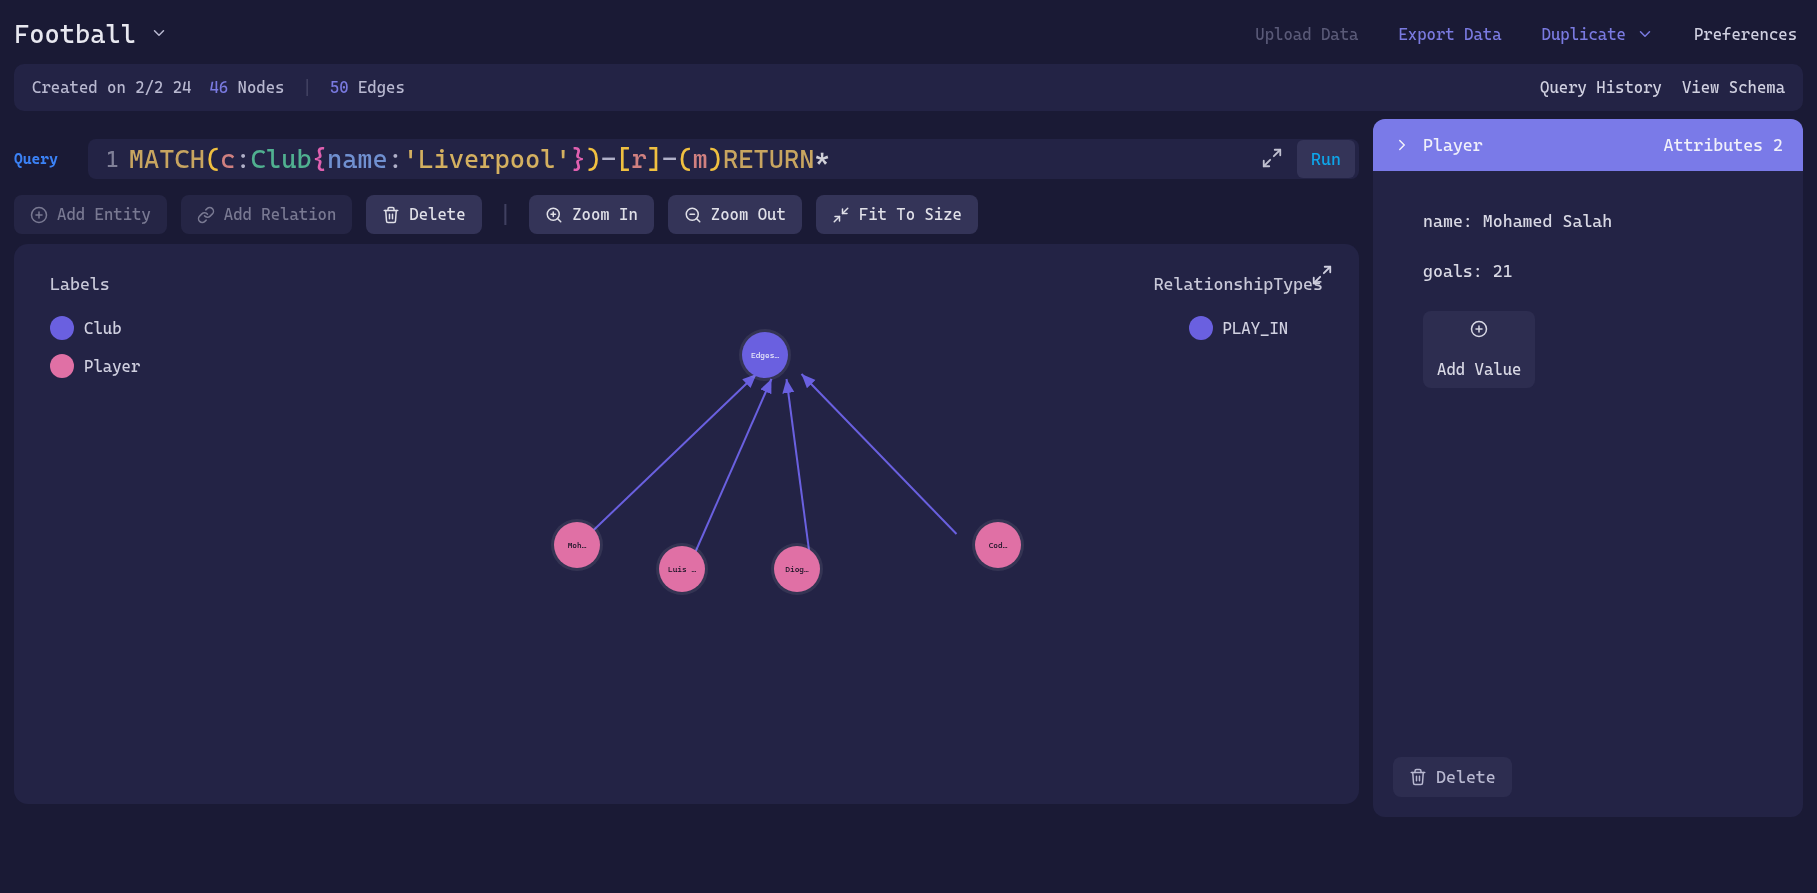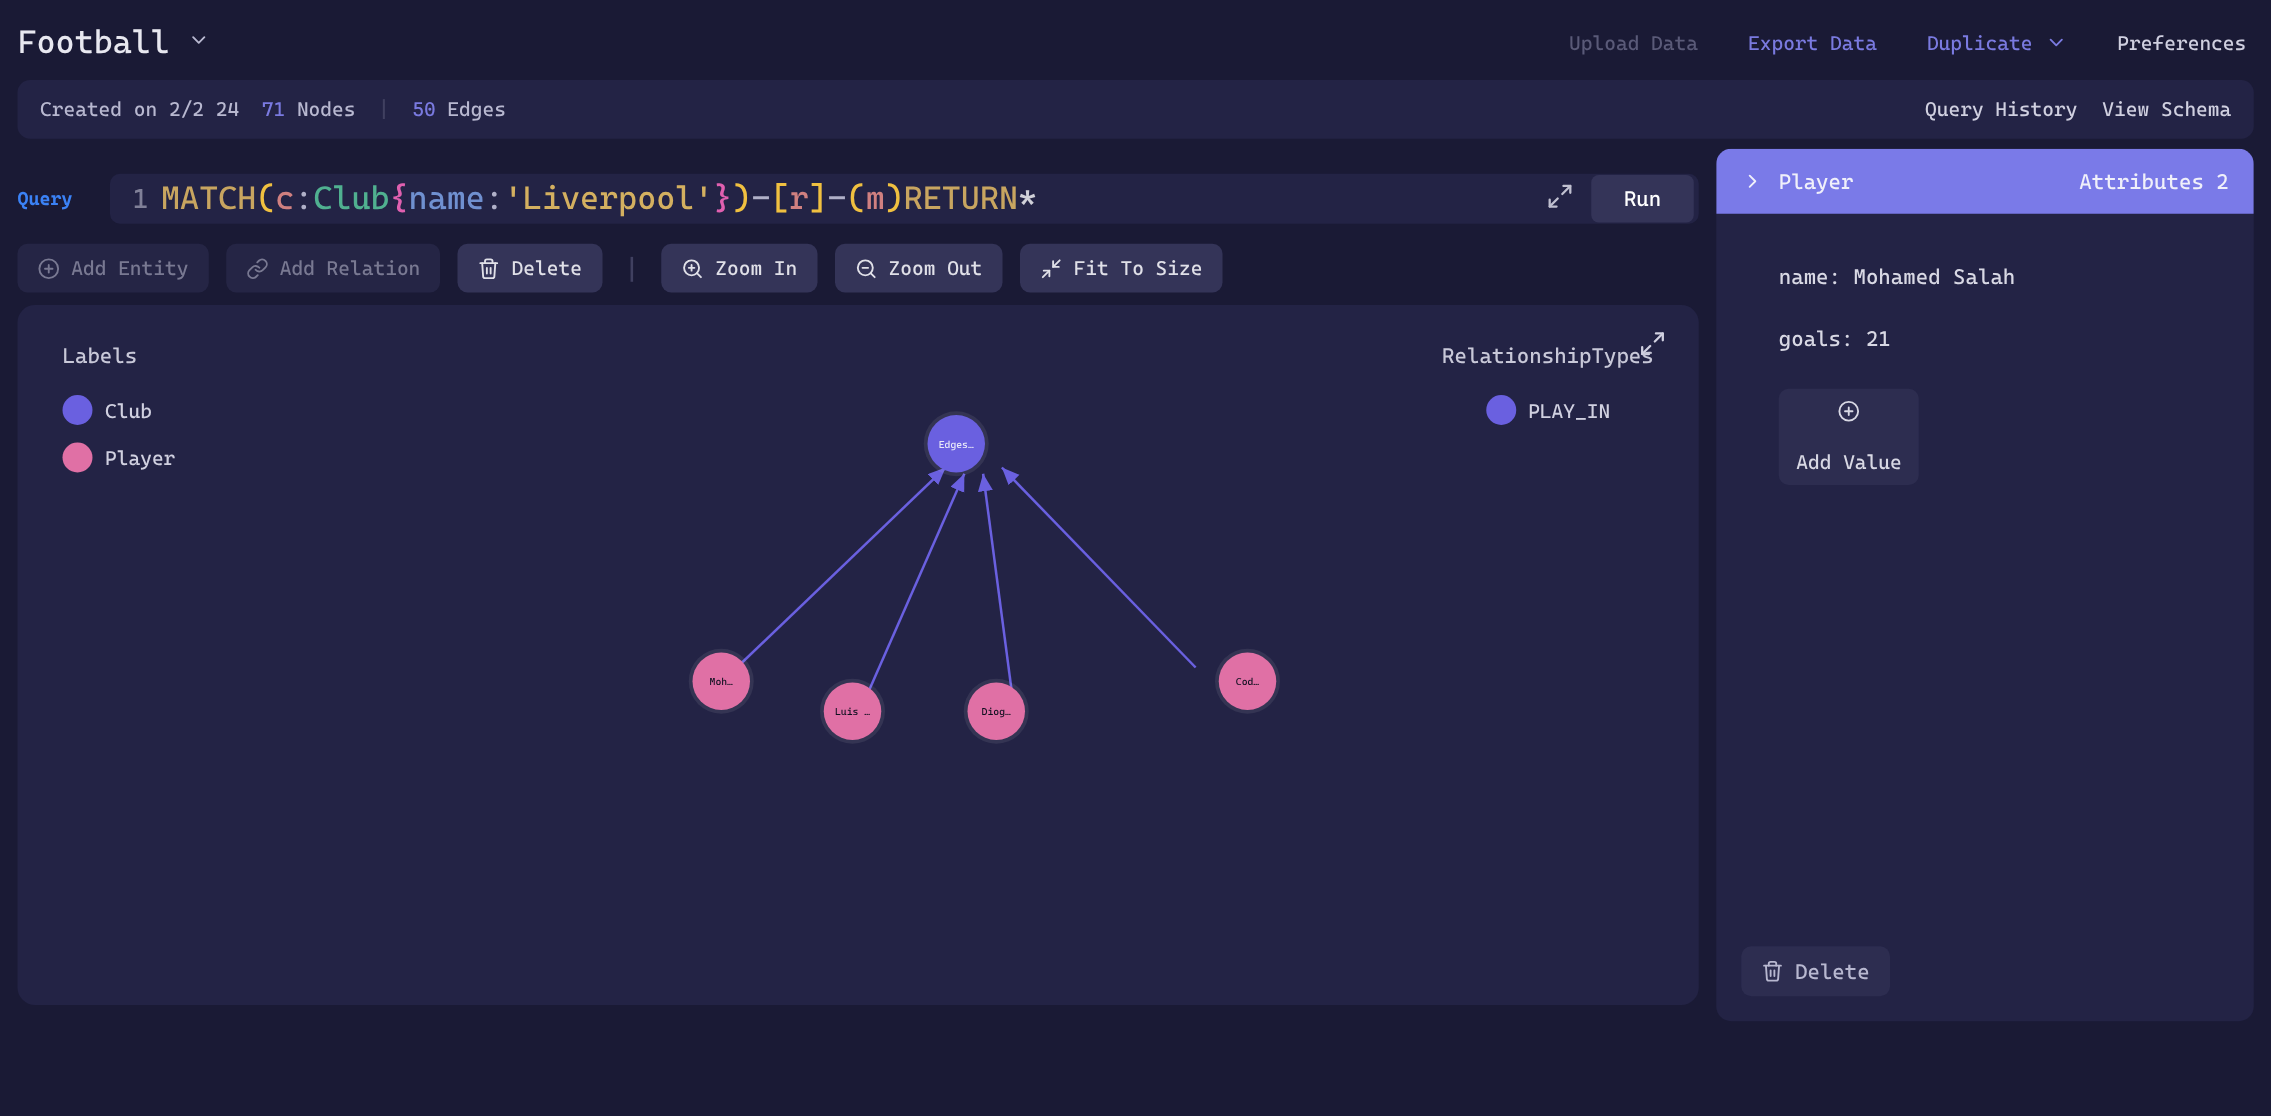--- a/index.html
+++ b/index.html
@@ -74,22 +74,22 @@
 .tok-colon { color: #b0b0c8; }
 .tok-type { color: #50b090; }
 .tok-brace { color: #e060b0; }
 .tok-prop { color: #7090d0; }
 .tok-str { color: #d4b060; }
 .tok-op { color: #b0b0c8; }
 .tok-plain { color: #d0d0d8; }
 .expand-query { margin: 0 14px; cursor: pointer; color: #c0c0d0; }
 .run-btn {
   background: #343458;
-  color: #ffffff;
-  padding: 9px 26px;
+  color: #0ea5e9;
+  padding: 9px 14px;
   border-radius: 6px;
   cursor: pointer;
   font-size: 17px;
 }
 
 .toolbar { display: flex; gap: 14px; align-items: center; margin-bottom: 10px; }
 .tbtn {
   background: #2d2d50;
   color: #b8b8d0;
   padding: 10px 16px;
@@ -195,21 +195,21 @@
         </svg>
     </span>
     <span class="header-link pref">Preferences</span>
   </div>
 </div>
 
 <div class="meta-bar">
   <div class="meta-left">
     <span>Created on 2/2 24</span>
     <span>
-      <span class="count">71</span>
+      <span class="count">46</span>
       <span>Nodes</span>
     </span>
     <span class="meta-sep">|</span>
     <span>
       <span class="count">50</span>
       <span>Edges</span>
     </span>
   </div>
   <div class="meta-right">
     <span>Query History</span>

